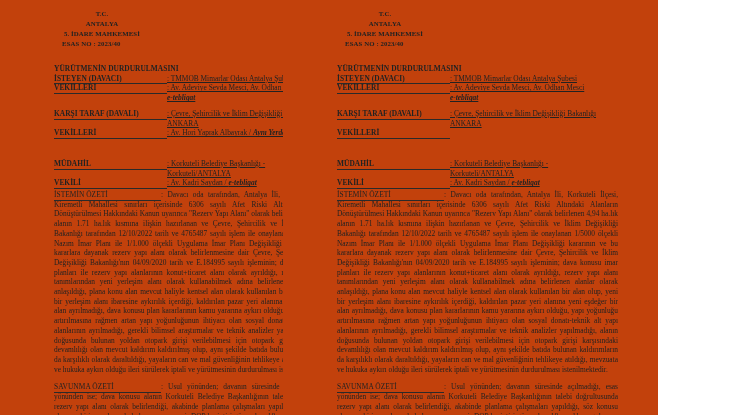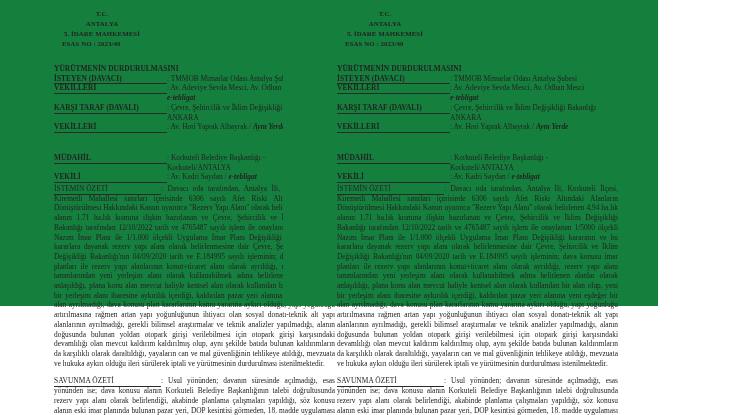--- a/index.html
+++ b/index.html
@@ -7,40 +7,40 @@
     width:750px;height:415px;
     background:#ffffff;
     position:relative;
     overflow:hidden;
     font-family:"Liberation Serif","DejaVu Serif",serif;
     color:#222222;
     -webkit-font-smoothing:antialiased;
   }
   .page{
     position:absolute;top:0;left:0;
-    width:375px;height:306px;
-    background:#15803d;
+    width:375px;height:415px;
+    background:#c2410c;
   }
   .page.page-right{left:283px;}
   .content{
     position:absolute;left:54px;top:0;width:281px;
   }
   
   .court-header{
     margin-top:9px;margin-left:8px;width:80px;
     font-size:6.8px;line-height:10px;font-weight:bold;
     text-align:center;letter-spacing:0.1px;
   }
   .court-header .esas{text-align:left;white-space:nowrap;}
   
   .parties{margin-top:15px;font-size:7.4px;line-height:9.7px;}
   .subject-line{font-weight:bold;letter-spacing:0.05px;}
-  .group2{}
+  .group2{margin-top:6px;}
   .group3{margin-top:21px;}
-  .row{display:flex;align-items:flex-start;}
+  .row{display:flex;align-items:flex-start;text-decoration:underline;}
   .lbl{flex:0 0 113px;font-weight:bold;letter-spacing:0.05px;}
   .lbl-inner{
     display:inline-block;width:100%;
     border-bottom:1px solid #2a2a2a;margin-bottom:-1px;
     box-sizing:border-box;white-space:nowrap;
   }
   .val{flex:1;}
   .note{display:block;font-weight:bold;font-style:italic;}
   .tail{font-weight:bold;font-style:italic;}
   
@@ -138,21 +138,20 @@
           <span class="val"><span>: Av. Adeviye Sevda Mesci, Av. Odhan Mesci</span><span class="note">e-tebligat</span></span>
         </div>
 
         <div class="row group2">
           <span class="lbl"><span class="lbl-inner">KARŞI TARAF (DAVALI)</span></span>
           <span class="val"><span>: Çevre, Şehircilik ve İklim Değişikliği Bakanlığı</span><span class="note" style="font-style:normal;font-weight:normal;">ANKARA</span></span>
         </div>
 
         <div class="row">
           <span class="lbl"><span class="lbl-inner">VEKİLLERİ</span></span>
-          <span class="val"><span>: Av. Hori Yaprak Albayrak / </span><span class="tail">Aynı Yerde</span></span>
         </div>
 
         <div class="row group3">
           <span class="lbl"><span class="lbl-inner">MÜDAHİL</span></span>
           <span class="val"><span>: Korkuteli Belediye Başkanlığı -</span><span class="note" style="font-style:normal;font-weight:normal;">Korkuteli/ANTALYA</span></span>
         </div>
 
         <div class="row">
           <span class="lbl"><span class="lbl-inner">VEKİLİ</span></span>
           <span class="val"><span>: Av. Kadri Saydan / </span><span class="tail">e-tebligat</span></span>

